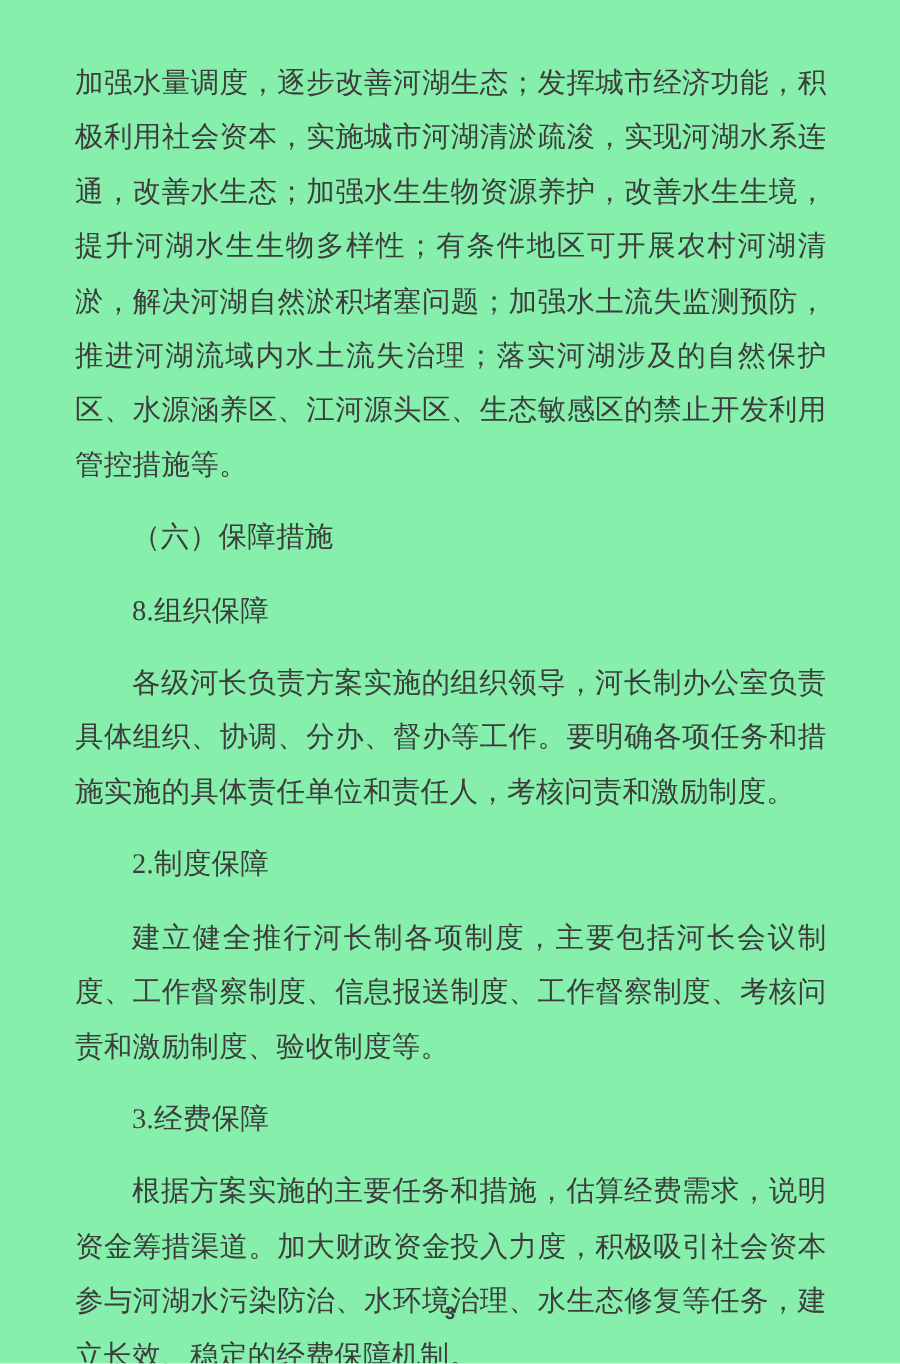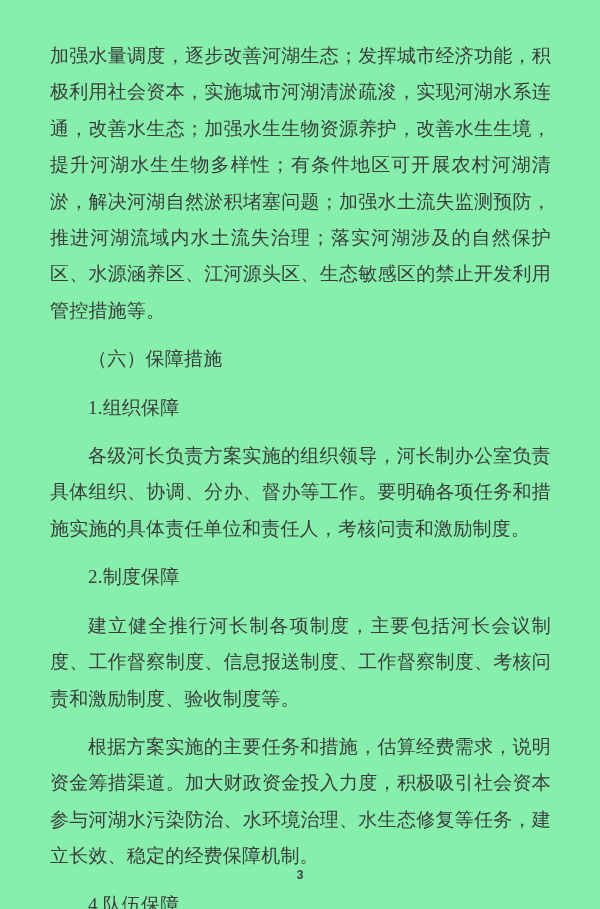--- a/index.html
+++ b/index.html
@@ -49,21 +49,22 @@
     color: #3d3d3d;
   }
 </style>
 </head>
 <body>
 
 <div class="doc-page">
   <div class="doc-content">
     <p>加强水量调度，逐步改善河湖生态；发挥城市经济功能，积极利用社会资本，实施城市河湖清淤疏浚，实现河湖水系连通，改善水生态；加强水生生物资源养护，改善水生生境，提升河湖水生生物多样性；有条件地区可开展农村河湖清淤，解决河湖自然淤积堵塞问题；加强水土流失监测预防，推进河湖流域内水土流失治理；落实河湖涉及的自然保护区、水源涵养区、江河源头区、生态敏感区的禁止开发利用管控措施等。</p>
     <p class="indent">（六）保障措施</p>
-    <p class="indent">1.组织保障</p>
+    <p class="indent">8.组织保障</p>
     <p class="indent">各级河长负责方案实施的组织领导，河长制办公室负责具体组织、协调、分办、督办等工作。要明确各项任务和措施实施的具体责任单位和责任人，考核问责和激励制度。</p>
     <p class="indent">2.制度保障</p>
     <p class="indent">建立健全推行河长制各项制度，主要包括河长会议制度、工作督察制度、信息报送制度、工作督察制度、考核问责和激励制度、验收制度等。</p>
+    <p class="indent">3.经费保障</p>
     <p class="indent">根据方案实施的主要任务和措施，估算经费需求，说明资金筹措渠道。加大财政资金投入力度，积极吸引社会资本参与河湖水污染防治、水环境治理、水生态修复等任务，建立长效、稳定的经费保障机制。</p>
     <p class="indent">4.队伍保障</p>
   </div>
   <div class="page-number">3</div>
 </div>
 
 </body></html>

